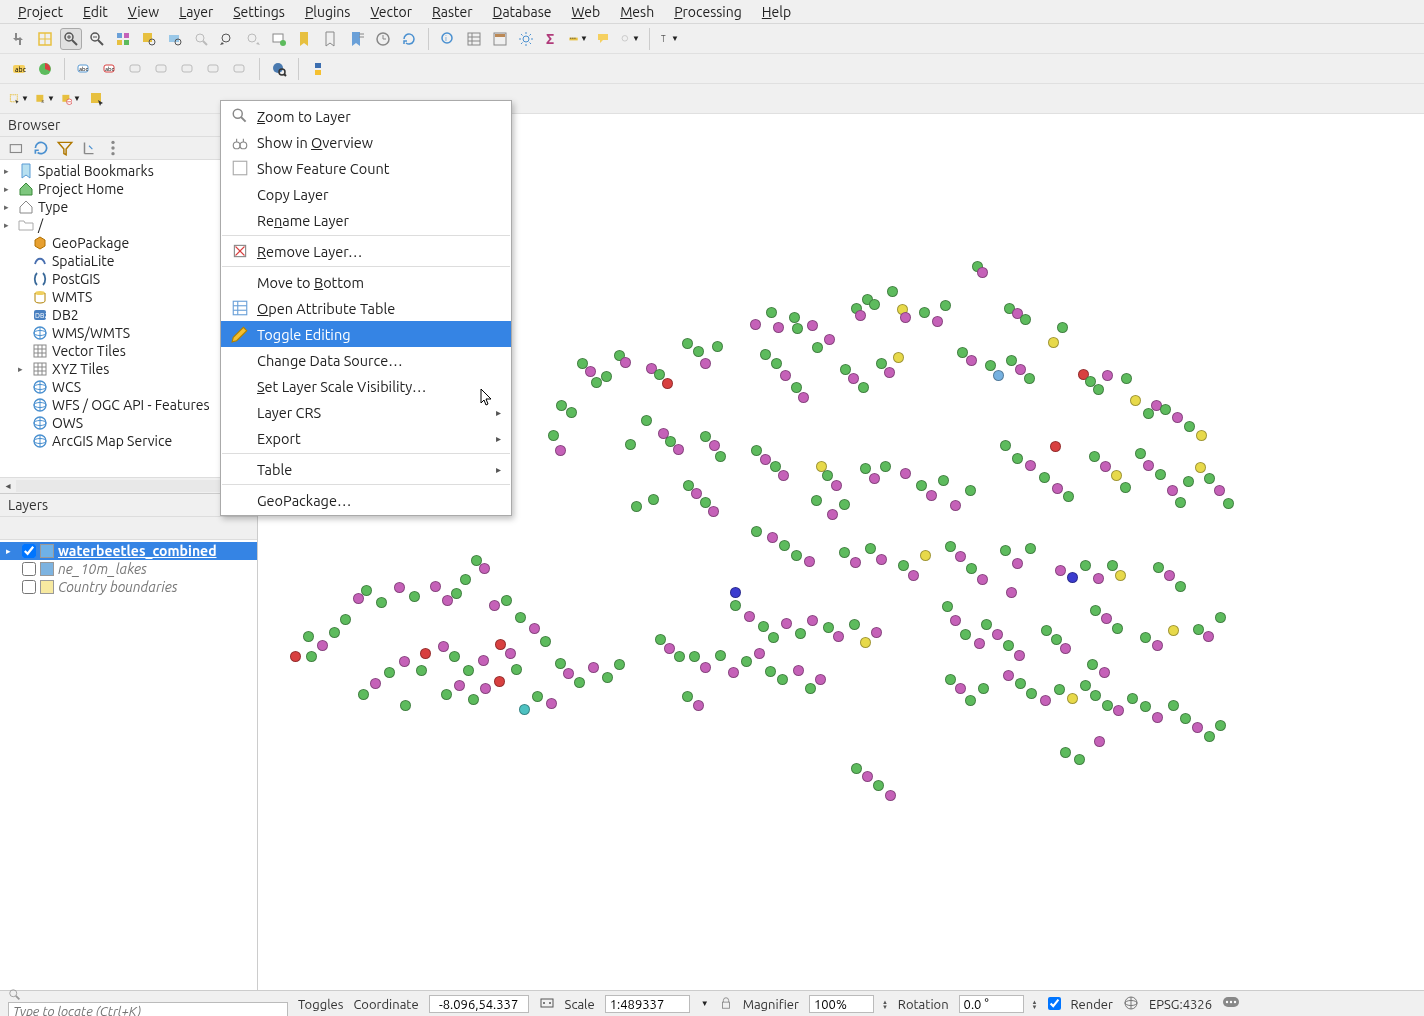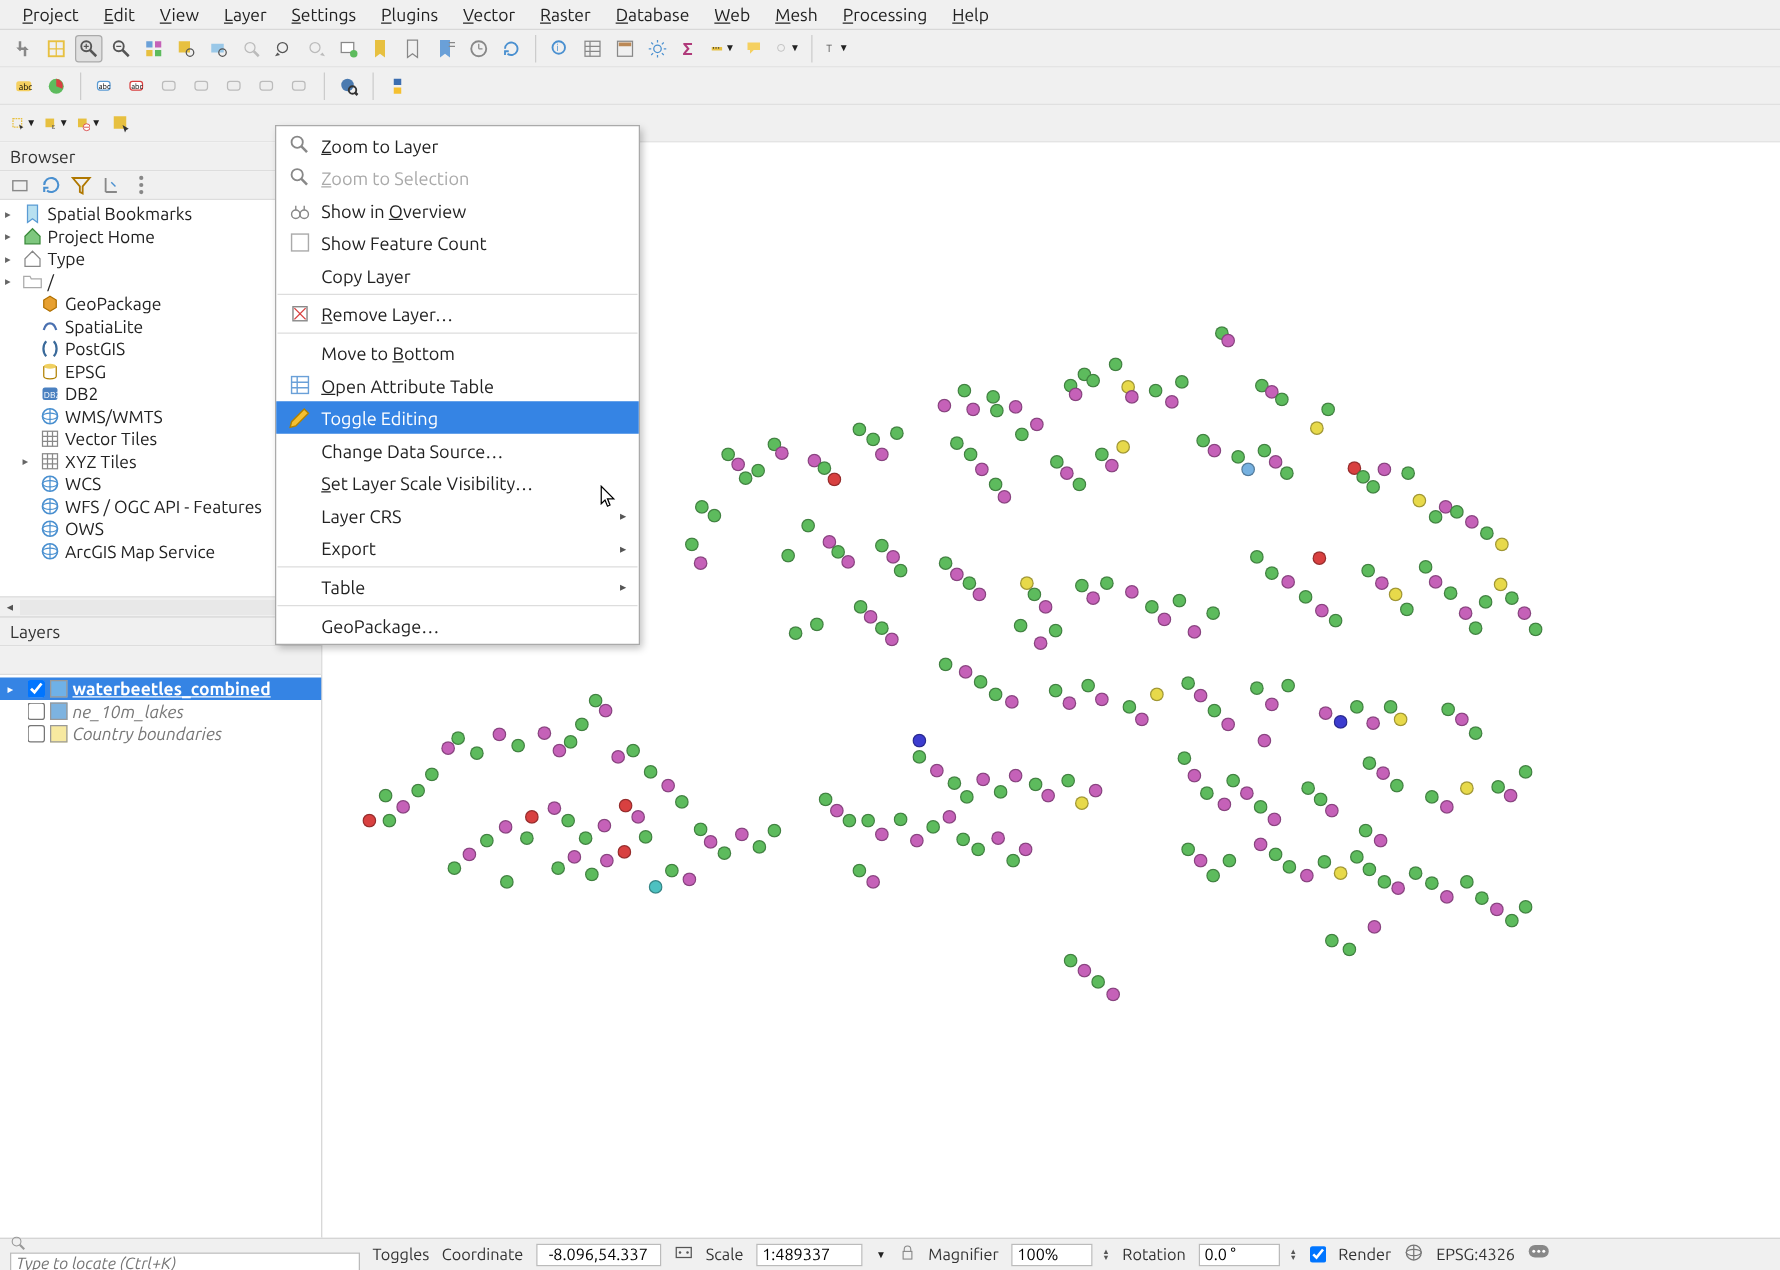--- a/index.html
+++ b/index.html
@@ -442,21 +442,21 @@
               <span>PostGIS</span>
             </div>
             <div class="tree-item indent1">
               <span class="exp"></span>
               <span class="icon">
                 <svg viewBox="0 0 16 16">
                   <ellipse cx="8" cy="4" rx="5" ry="2" fill="#f0d060"></ellipse>
                   <path d="M3 4v8c0 1 2 2 5 2s5-1 5-2V4" fill="none" stroke="#b08000"></path>
                 </svg>
               </span>
-              <span>EPSG</span>
+              <span>WMTS</span>
             </div>
             <div class="tree-item indent1">
               <span class="exp"></span>
               <span class="icon">
                 <svg viewBox="0 0 16 16">
                   <rect x="2" y="3" width="12" height="10" rx="2" fill="#4a80c0"></rect>
                   <text x="3" y="11" font-size="7" fill="#fff">DB2</text>
                 </svg>
               </span>
               <span>DB2</span>
@@ -904,29 +904,20 @@
 <div class="context-menu" id="ctxmenu">
     <div class="ctx-item">
       <span class="ci-icon">
         <svg viewBox="0 0 16 16">
           <circle cx="6" cy="6" r="4" fill="none" stroke="#888" stroke-width="1.3"></circle>
           <line x1="9" y1="9" x2="13" y2="13" stroke="#888" stroke-width="1.8"></line>
         </svg>
       </span>
       <span class="ci-label"><span class="ul">Z</span>oom to Layer</span>
     </div>
-    <div class="ctx-item disabled">
-      <span class="ci-icon">
-        <svg viewBox="0 0 16 16">
-          <circle cx="6" cy="6" r="4" fill="none" stroke="#888" stroke-width="1.3"></circle>
-          <line x1="9" y1="9" x2="13" y2="13" stroke="#888" stroke-width="1.8"></line>
-        </svg>
-      </span>
-      <span class="ci-label"><span class="ul">Z</span>oom to Selection</span>
-    </div>
     <div class="ctx-item">
       <span class="ci-icon">
         <svg viewBox="0 0 16 16">
           <circle cx="5" cy="11" r="3" fill="none" stroke="#888"></circle>
           <circle cx="11" cy="11" r="3" fill="none" stroke="#888"></circle>
           <line x1="5" y1="8" x2="5" y2="5" stroke="#888"></line>
           <line x1="11" y1="8" x2="11" y2="5" stroke="#888"></line>
         </svg>
       </span>
       <span class="ci-label">Show in <span class="ul">O</span>verview</span>
@@ -935,20 +926,24 @@
       <span class="ci-icon">
         <svg viewBox="0 0 16 16">
           <rect x="2" y="2" width="12" height="12" fill="none" stroke="#aaa"></rect>
         </svg>
       </span>
       <span class="ci-label">Show Feature Count</span>
     </div>
     <div class="ctx-item">
       <span class="ci-icon"></span>
       <span class="ci-label">Copy Layer</span>
+    </div>
+    <div class="ctx-item">
+      <span class="ci-icon"></span>
+      <span class="ci-label">Re<span class="ul">n</span>ame Layer</span>
     </div>
     <div class="ctx-sep"></div>
     <div class="ctx-item">
       <span class="ci-icon">
         <svg viewBox="0 0 16 16">
           <rect x="3" y="3" width="10" height="10" fill="#fff" stroke="#888"></rect>
           <line x1="4" y1="4" x2="12" y2="12" stroke="#d84040"></line>
           <line x1="12" y1="4" x2="4" y2="12" stroke="#d84040"></line>
         </svg>
       </span>

